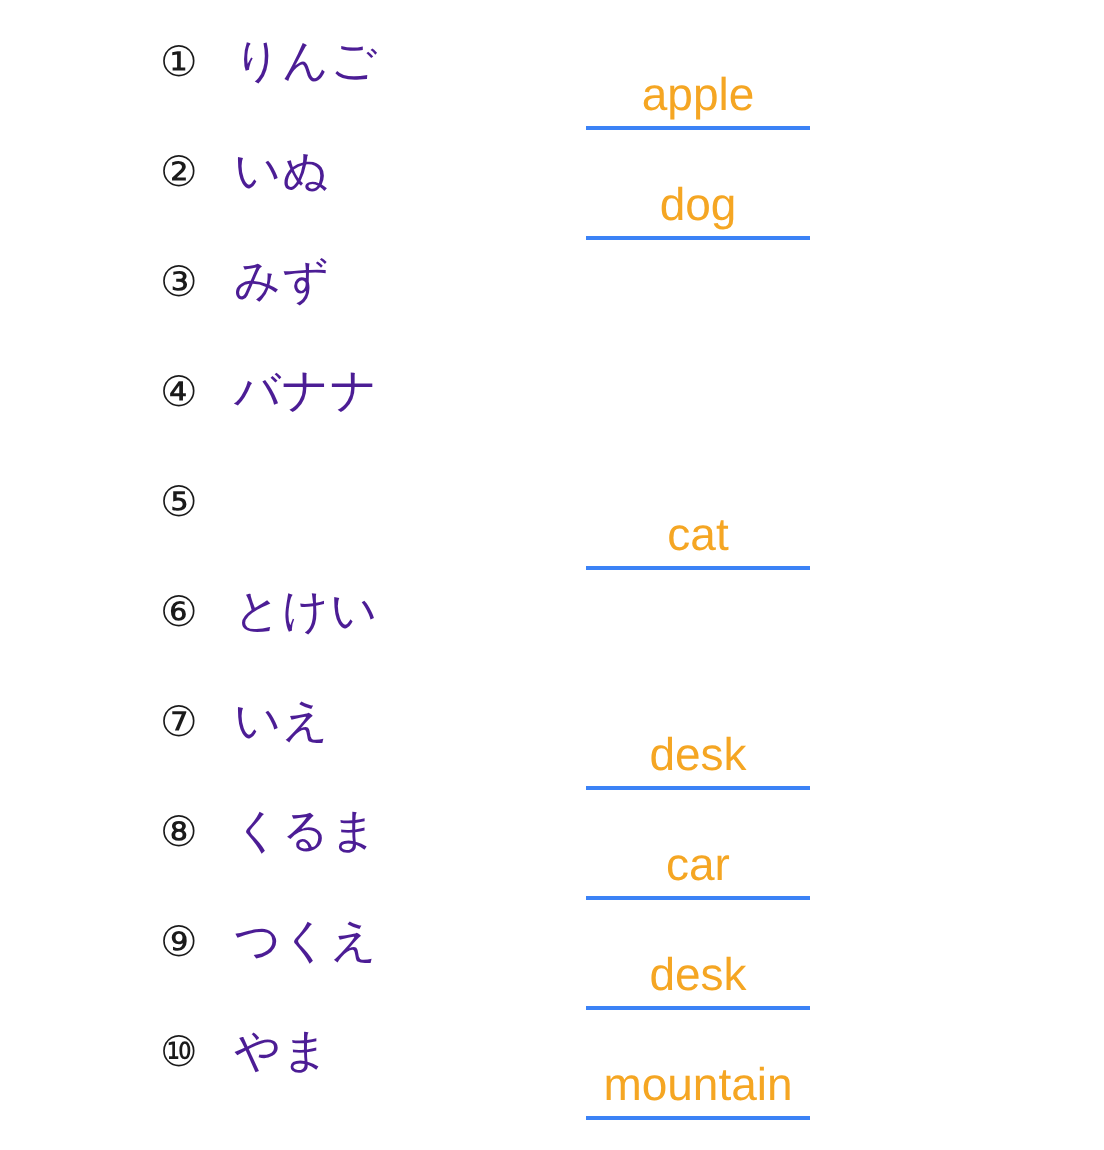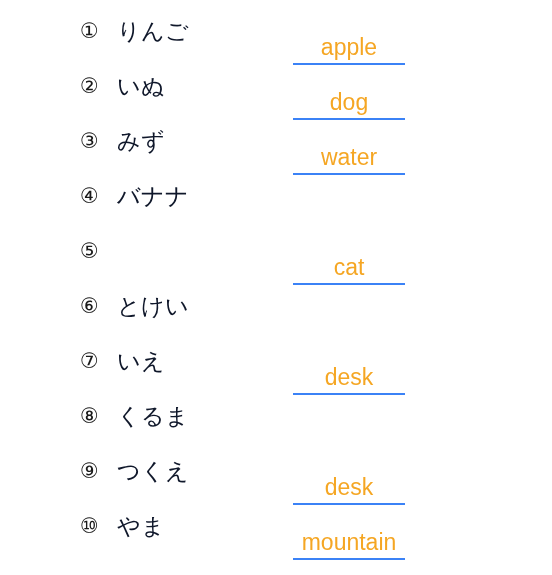--- a/index.html
+++ b/index.html
@@ -43,21 +43,21 @@
     font-family: "DejaVu Sans", "Liberation Sans", sans-serif;
     white-space: nowrap;
   }
 
   .jp {
     position: absolute;
     left: 117px;
     top: 0;
     font-size: 23px;
     line-height: 34px;
-    color: #0f172a;
+    color: #4c1d95;
     letter-spacing: 0.5px;
     white-space: nowrap;
     font-family: "DejaVu Sans", "Liberation Sans", sans-serif;
   }
 
   
   .blank {
     position: absolute;
     left: 293px;
     top: 13px;
@@ -97,23 +97,20 @@
     <span class="num">②</span>
     <span class="jp">いぬ</span>
     <span class="blank">
       <span class="answer">dog</span>
     </span>
   </div>
 
   <div class="row" style="top:124px">
     <span class="num">③</span>
     <span class="jp">みず</span>
-    <span class="blank">
-      <span class="answer">water</span>
-    </span>
   </div>
 
   <div class="row" style="top:179px">
     <span class="num">④</span>
     <span class="jp">バナナ</span>
   </div>
 
   <div class="row" style="top:234px">
     <span class="num">⑤</span>
     <span class="blank">
@@ -130,20 +127,23 @@
     <span class="num">⑦</span>
     <span class="jp">いえ</span>
     <span class="blank">
       <span class="answer">desk</span>
     </span>
   </div>
 
   <div class="row" style="top:399px">
     <span class="num">⑧</span>
     <span class="jp">くるま</span>
+    <span class="blank">
+      <span class="answer">car</span>
+    </span>
   </div>
 
   <div class="row" style="top:454px">
     <span class="num">⑨</span>
     <span class="jp">つくえ</span>
     <span class="blank">
       <span class="answer">desk</span>
     </span>
   </div>
 

